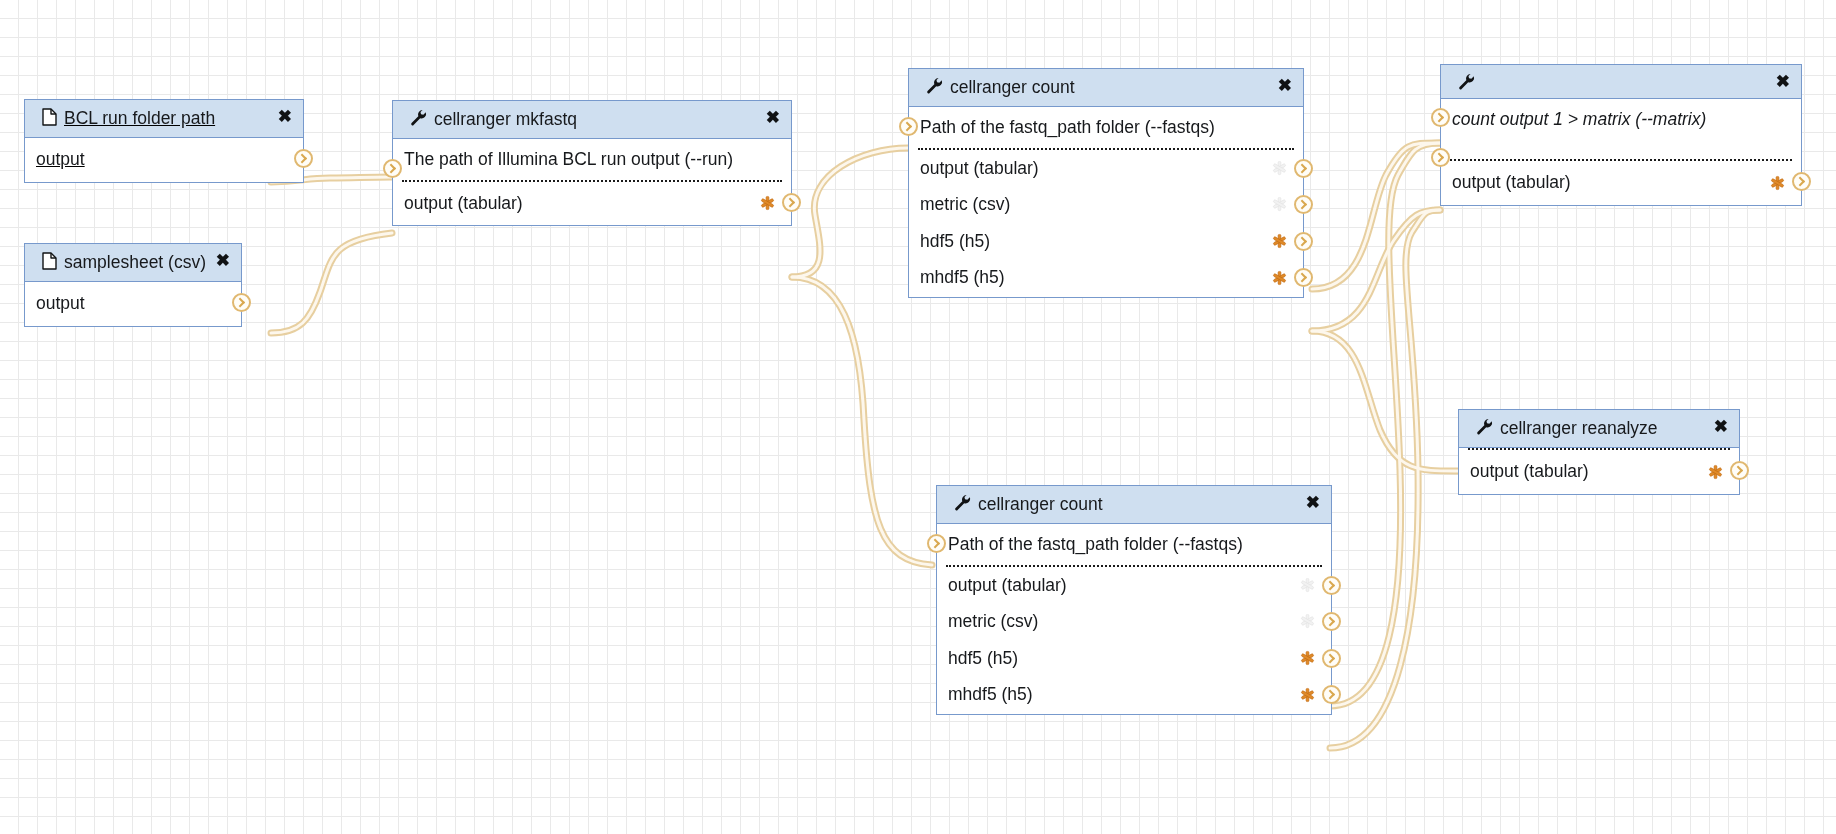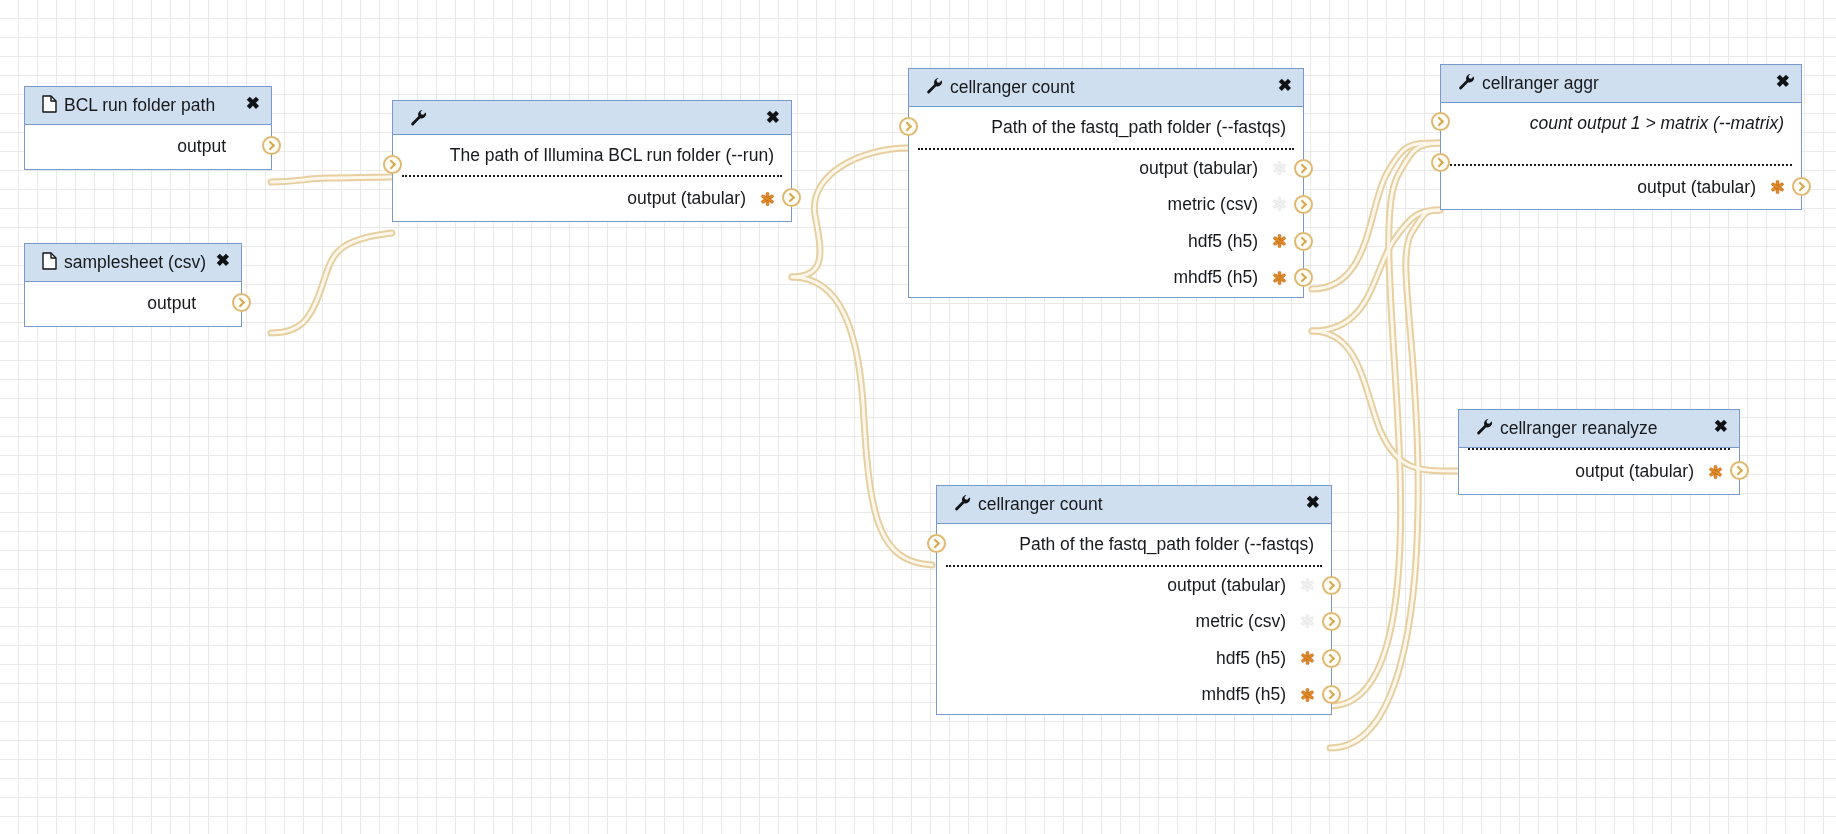--- a/index.html
+++ b/index.html
@@ -97,21 +97,20 @@
     color: #17191c;
     line-height: 1.28;
     min-height: 20px;
   }
 
   .row.dense { padding-top: 7px; padding-bottom: 7px; }
 
   .row .row-label {
     display: block;
     padding-right: 34px;
-    text-align: right;
   }
 
   .row .row-label.no-pad { padding-right: 6px; }
 
   .sep {
     height: 0;
     border-top: 2px dotted #1a1a1a;
     margin: 0 9px 0 9px;
   }
 
@@ -190,21 +189,21 @@
       <path d="M 792,277 C 830,277 820,245 815,215 C 808,175 860,148 908,148"></path>
       <path d="M 792,277 C 840,277 860,330 864,420 C 870,520 880,562 932,565"></path>
       <path d="M 1312,289 C 1370,289 1368,210 1386,175 C 1404,142 1410,143 1440,143"></path>
       <path d="M 1312,331 C 1372,331 1372,272 1394,240 C 1412,214 1420,210 1440,210"></path>
       <path d="M 1330,706 C 1390,706 1404,600 1400,470 C 1396,340 1378,212 1398,175 C 1412,150 1416,143 1440,143"></path>
       <path d="M 1330,748 C 1398,748 1420,620 1418,470 C 1416,330 1396,258 1412,232 C 1424,214 1424,210 1440,210"></path>
       <path d="M 1312,331 C 1360,331 1364,390 1380,430 C 1398,472 1420,471 1458,471"></path>
     </g>
   </svg>
 
-  <div class="node" style="left:24px; top:86px; width:248px;">
+  <div class="node" style="left:24px; top:99px; width:280px;text-decoration:underline;">
     <div class="node-header">
       <span class="hdr-icon">
         <svg class="file-glyph" width="15" height="18" viewBox="0 0 15 18">
           <path d="M1 1 h8 l5 5 v11 h-13 z" fill="#ffffff" stroke="#111315" stroke-width="1.4" stroke-linejoin="round"></path>
           <path d="M9 1 v5 h5" fill="none" stroke="#111315" stroke-width="1.4" stroke-linejoin="round"></path>
         </svg>
       </span>
       <span class="hdr-title">BCL run folder path</span>
       <span class="close-x">✖</span>
     </div>
@@ -235,25 +234,26 @@
     </div>
   </div>
 
   <div class="node" style="left:392px; top:100px; width:400px;">
     <div class="node-header">
       <span class="hdr-icon">
         <svg class="wrench-glyph" width="17" height="17" viewBox="0 0 17 17">
           <path d="M12.6 1.1a4.6 4.6 0 0 0-4.3 6.2L1.6 13.9a1.4 1.4 0 0 0 2 2l6.6-6.6a4.6 4.6 0 0 0 5.6-6.0l-2.5 2.5-2.3-.5-.5-2.3z" fill="#111315"></path>
         </svg>
       </span>
+      <span class="hdr-title">cellranger mkfastq</span>
       <span class="close-x">✖</span>
     </div>
     <div class="node-body">
       <div class="row" style="padding-top:9px;padding-bottom:9px;">
-        <span class="row-label no-pad">The path of Illumina BCL run folder (--run)</span>
+        <span class="row-label no-pad">The path of Illumina BCL run output (--run)</span>
         <span class="term in" style="top:20px;"></span>
       </div>
       <div class="sep"></div>
       <div class="row" style="padding-top:10px;padding-bottom:11px;">
         <span class="row-label">output (tabular)</span>
         <span class="aster">
           <svg width="15" height="15" viewBox="0 0 15 15">
             <g fill="#e08a28" stroke="#c06a14" stroke-width="0.6">
               <rect x="6.1" y="0.9" width="2.8" height="13.2" rx="1.2"></rect>
               <rect x="6.1" y="0.9" width="2.8" height="13.2" rx="1.2" transform="rotate(60 7.5 7.5)"></rect>
@@ -408,21 +408,20 @@
     </div>
   </div>
 
   <div class="node" style="left:1440px; top:64px; width:362px;">
     <div class="node-header">
       <span class="hdr-icon">
         <svg class="wrench-glyph" width="17" height="17" viewBox="0 0 17 17">
           <path d="M12.6 1.1a4.6 4.6 0 0 0-4.3 6.2L1.6 13.9a1.4 1.4 0 0 0 2 2l6.6-6.6a4.6 4.6 0 0 0 5.6-6.0l-2.5 2.5-2.3-.5-.5-2.3z" fill="#111315"></path>
         </svg>
       </span>
-      <span class="hdr-title">cellranger aggr</span>
       <span class="close-x">✖</span>
     </div>
     <div class="node-body">
       <div class="row" style="padding-top:9px;padding-bottom:9px;font-style:italic;">
         <span class="row-label no-pad">count output 1 &gt; matrix (--matrix)</span>
         <span class="term in" style="top:9px;"></span>
       </div>
       <div class="row" style="padding-top:9px;padding-bottom:9px;">
         <span class="term in" style="top:9px;"></span>
       </div>

